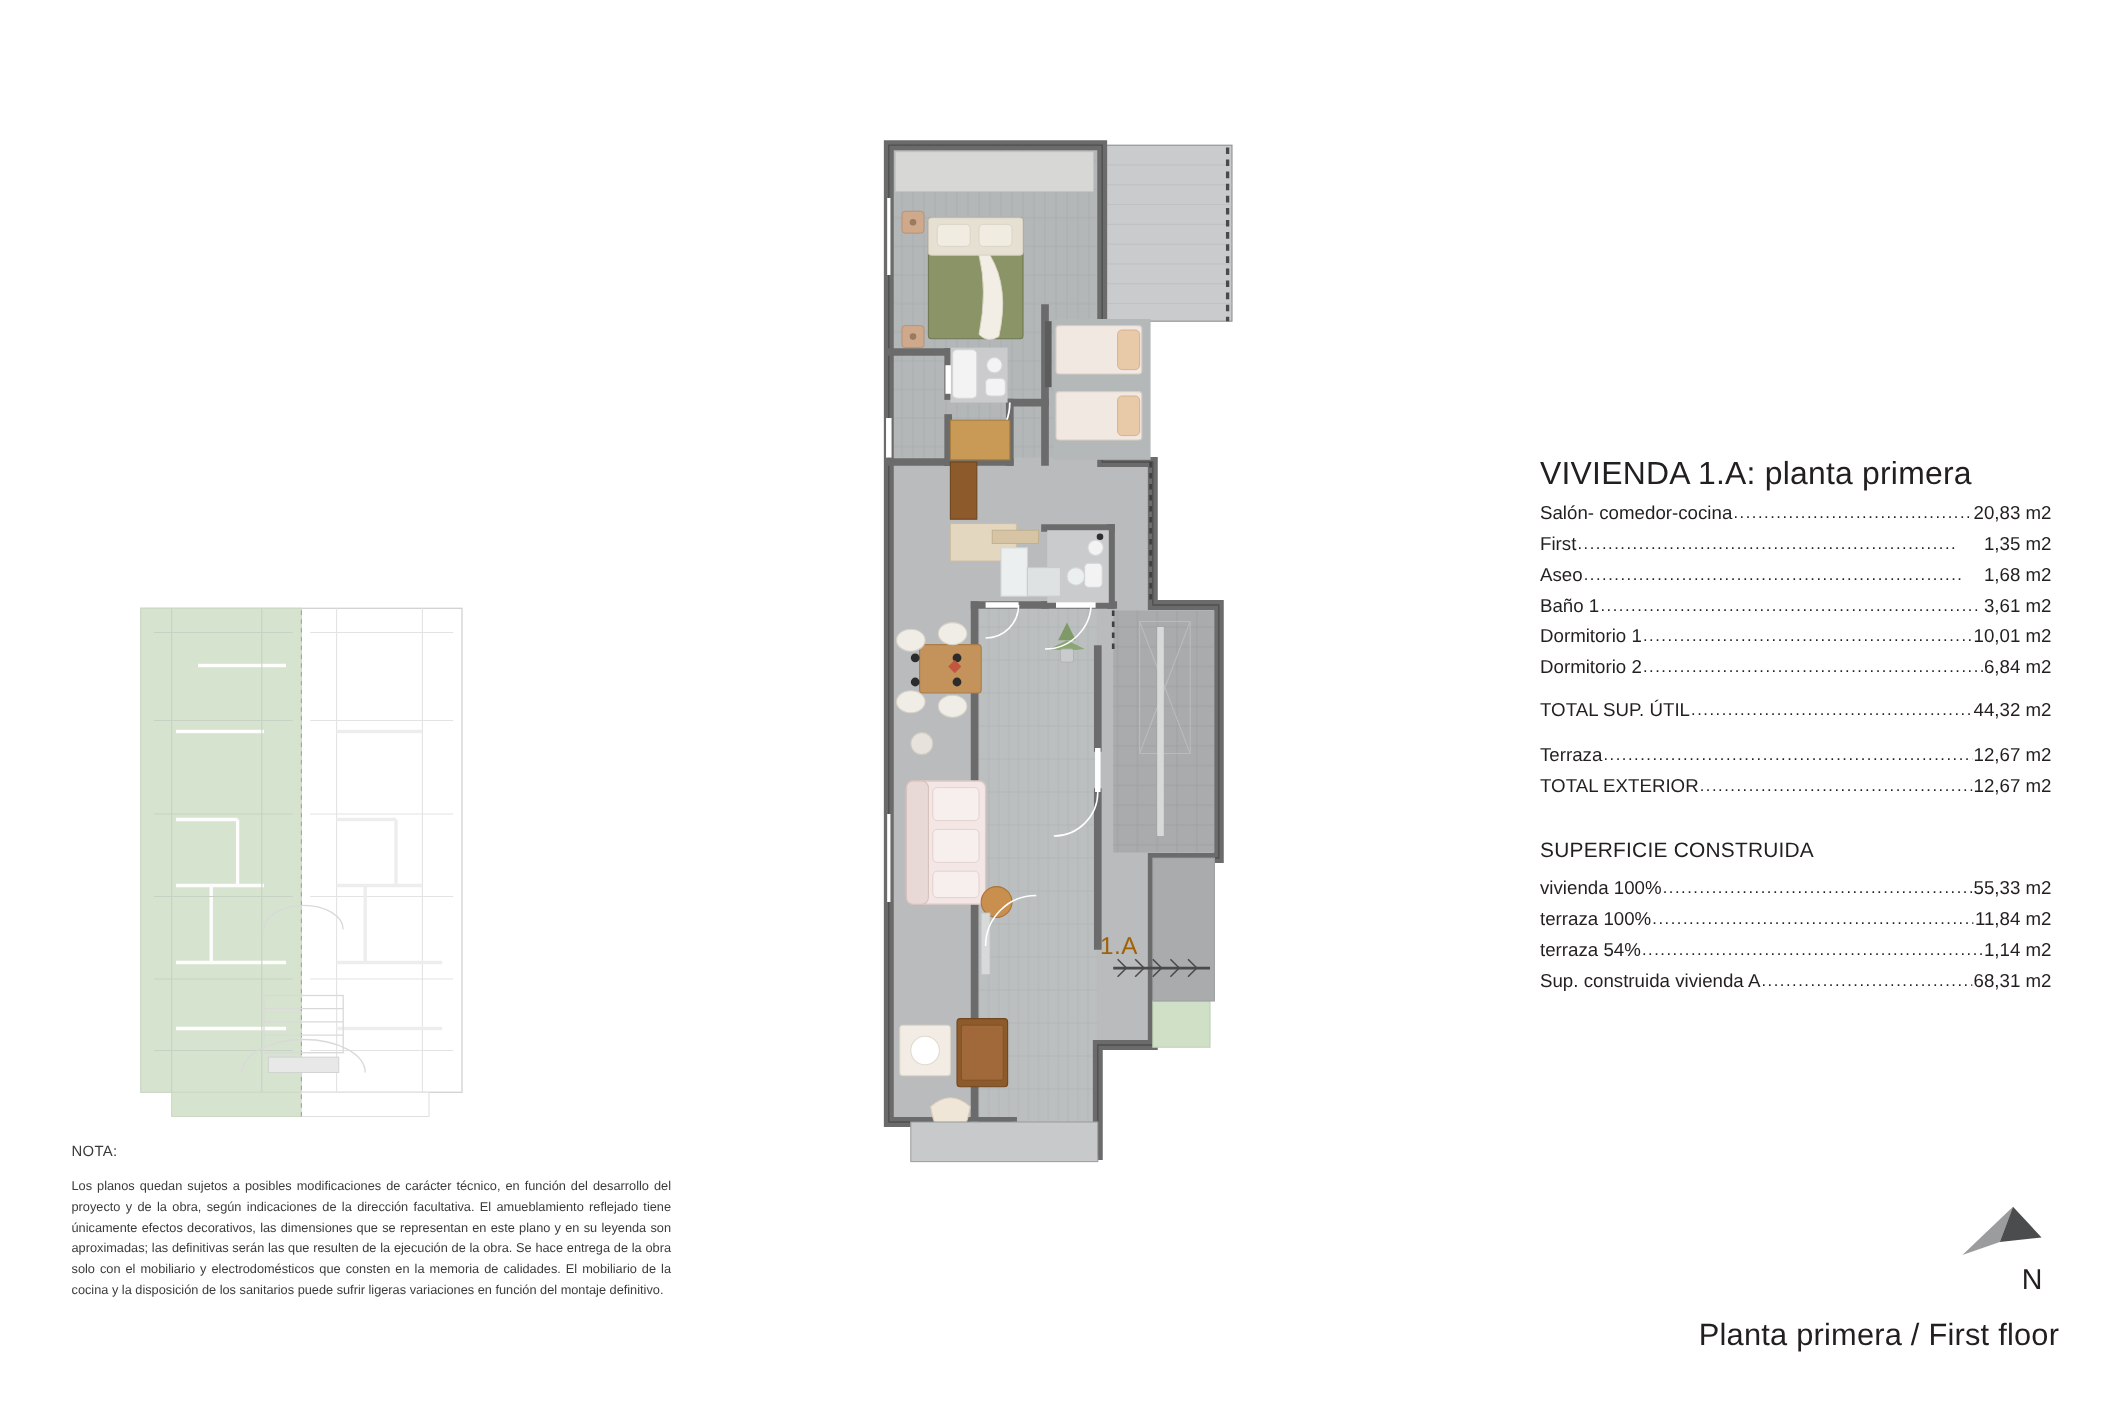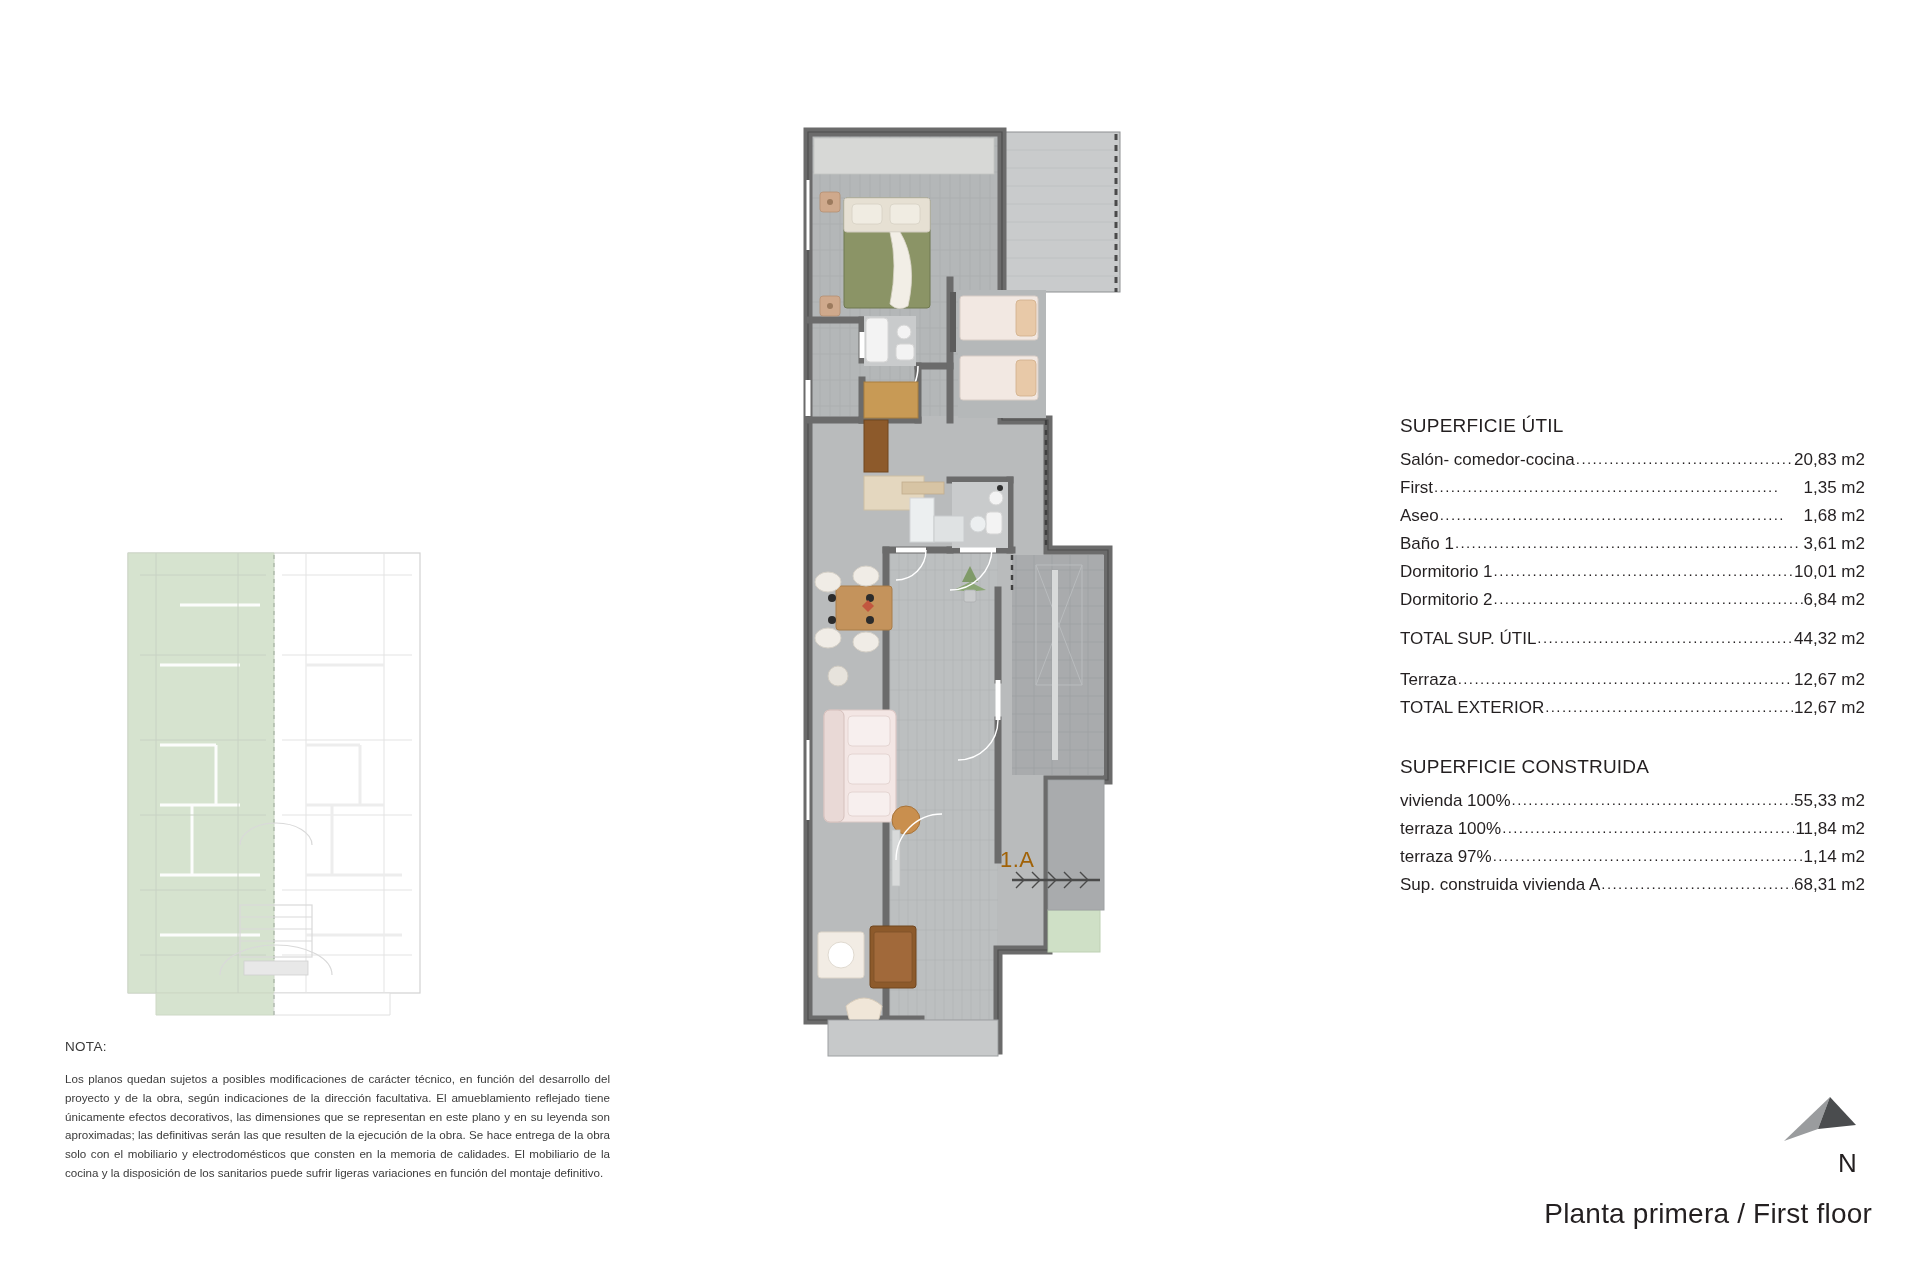--- a/index.html
+++ b/index.html
@@ -411,22 +411,22 @@
 
     <g stroke="#3f3f3f" stroke-width="2.4" stroke-dasharray="5 5">
       <line x1="246" y1="300" x2="246" y2="430"></line>
       <line x1="212" y1="435" x2="212" y2="470"></line>
     </g>
   </svg>
 </div>
 <div id="unit-label">1.A</div>
 
 <div id="schedule">
-
-  <div class="sect-head">SUPERFICIE ÚTIL</div>
+  <h1 id="schedule-title">VIVIENDA 1.A: planta primera</h1>
+
 
   <div class="row">
     <span class="lbl">Salón- comedor-cocina</span>
     <span class="dots">..............................................................</span>
     <span class="val">20,83 m2</span>
   </div>
   <div class="row">
     <span class="lbl">First</span>
     <span class="dots">..............................................................</span>
     <span class="val">1,35 m2</span>
@@ -475,21 +475,21 @@
     <span class="lbl">vivienda 100%</span>
     <span class="dots">..............................................................</span>
     <span class="val">55,33 m2</span>
   </div>
   <div class="row">
     <span class="lbl">terraza 100%</span>
     <span class="dots">..............................................................</span>
     <span class="val">11,84 m2</span>
   </div>
   <div class="row">
-    <span class="lbl">terraza 97%</span>
+    <span class="lbl">terraza 54%</span>
     <span class="dots">..............................................................</span>
     <span class="val">1,14 m2</span>
   </div>
   <div class="row">
     <span class="lbl">Sup. construida vivienda A</span>
     <span class="dots">..............................................................</span>
     <span class="val">68,31 m2</span>
   </div>
 </div>
 

